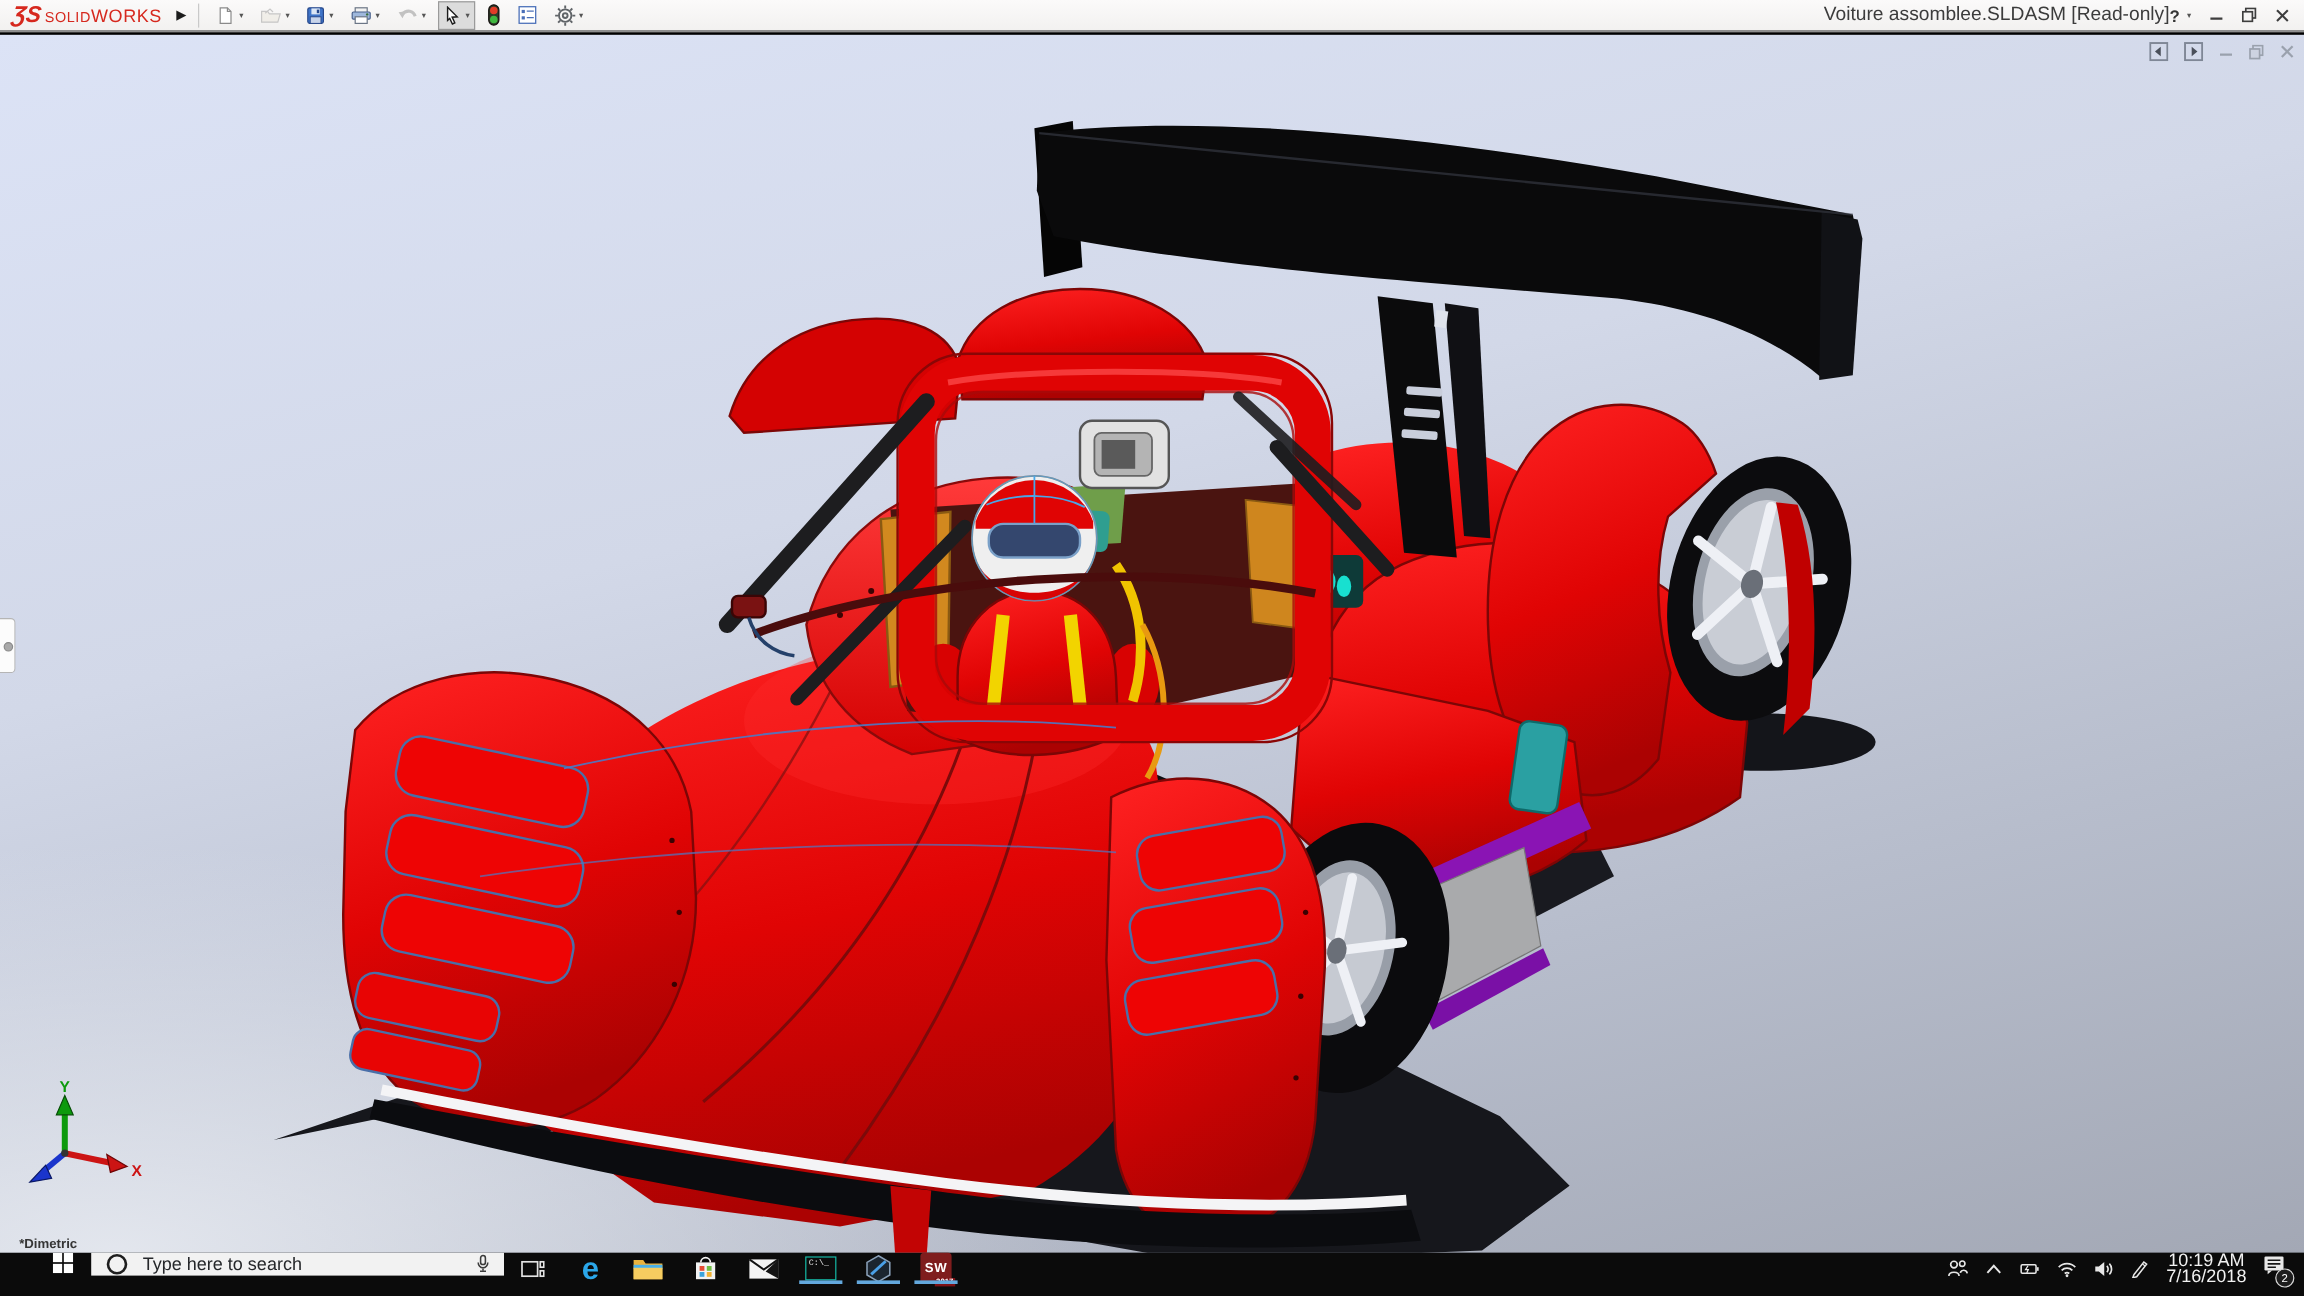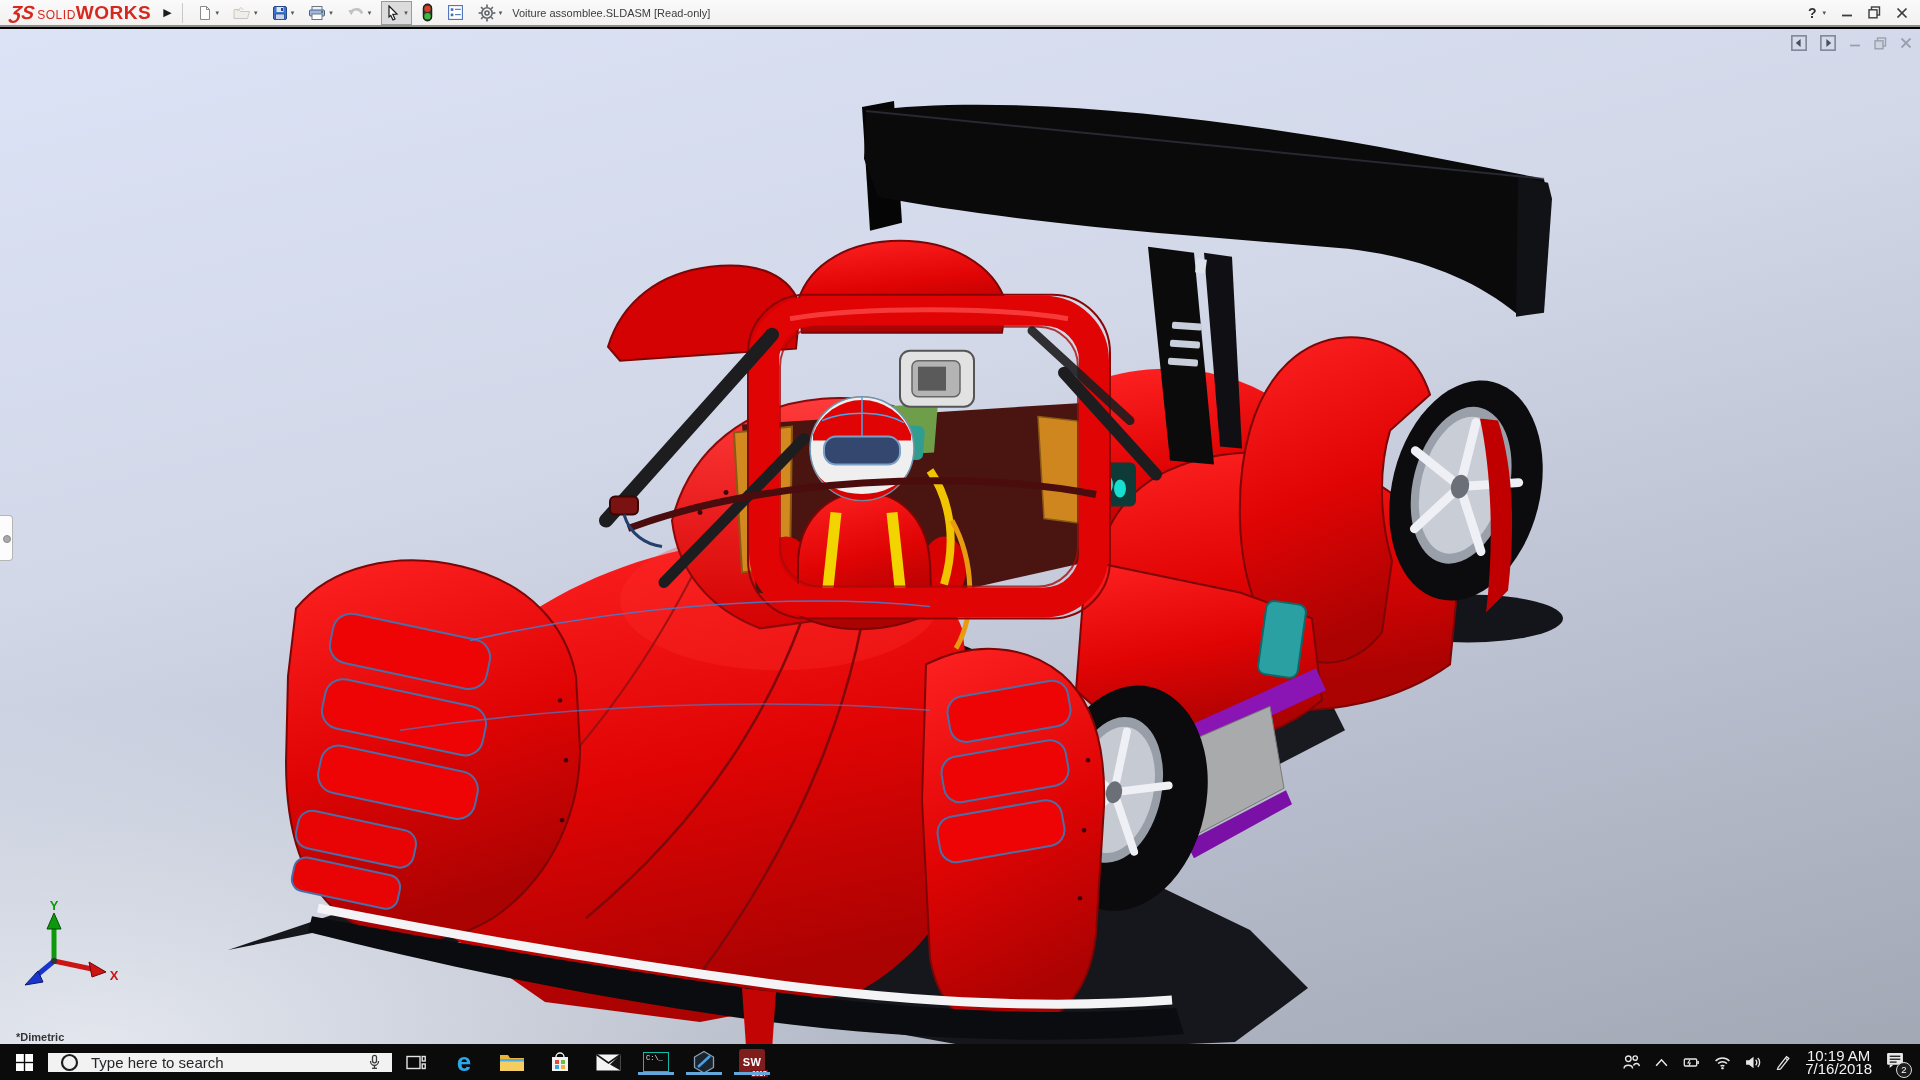--- a/index.html
+++ b/index.html
@@ -7,28 +7,28 @@
     font-family:"Liberation Sans","DejaVu Sans",sans-serif; }
   .stage { position:relative; width:1920px; height:1080px; background:#000; }
 
   
   .titlebar { position:absolute; top:0; left:0; right:0; height:27px;
     background:linear-gradient(#fbfafa,#f2f1f0); border-bottom:2px solid #8e8e8e;
     display:flex; align-items:center; padding:0 8px 0 10px; }
   .logo { display:flex; align-items:baseline; color:#d6281e; white-space:nowrap; }
   .logo i { font-style:italic; font-weight:bold; font-size:19px; transform:skewX(-8deg); margin-right:3px; }
   .logo b { font-weight:400; font-size:12px; letter-spacing:.5px; }
-  .logo span { font-weight:700; font-size:19px; letter-spacing:.5px; }
+  .logo span { font-weight:400; font-size:15px; letter-spacing:.5px; }
   .expand { font-size:11px; color:#1c1c1c; margin:0 10px 0 12px; cursor:default; }
   .tbsep { width:1px; height:20px; background:#c9c9c9; margin-right:10px; }
   .tool { display:flex; align-items:center; height:24px; padding:0 3px; margin-right:6px; border:1px solid transparent; }
   .tool .caret { font-size:7px; color:#555; margin-left:3px; }
   .tool.active { background:#dcdcdc; border:1px solid #9a9a9a; }
   .tool.disabled svg { opacity:.5; }
-  .tb-title { flex:1; text-align:left; font-size:11px; color:#3c3c3c; white-space:nowrap; overflow:hidden; }
+  .tb-title { flex:1; text-align:right; font-size:16px; color:#3c3c3c; white-space:nowrap; overflow:hidden; }
   .tb-right { display:flex; align-items:center; gap:15px; padding-right:4px; }
   .helpq { font-size:14px; font-weight:bold; color:#333; }
   .tb-right .caret { font-size:7px; color:#555; margin-left:-9px; }
   .wbtn { display:flex; align-items:center; }
 
   
   .viewport { position:absolute; top:29px; left:0; right:0; bottom:36px;
     background:
       radial-gradient(90% 70% at 5% 100%, rgba(234,237,243,.85) 0%, rgba(234,237,243,0) 48%),
       linear-gradient(166deg,#dce3f6 0%,#d2d8e8 38%,#b7bdcc 72%,#a3a8b5 100%); }
@@ -36,21 +36,21 @@
   .vp-controls { position:absolute; top:6px; right:8px; display:flex; align-items:center; gap:13px; }
   .side-tab { position:absolute; left:0; top:486px; width:13px; height:46px; background:#fcfcfc;
     border:1px solid #b5b5b5; border-left:none; border-radius:0 4px 4px 0; }
   .side-tab::after { content:""; position:absolute; left:3px; top:19px; width:6px; height:6px;
     border-radius:50%; background:#a9a9a9; border:1px solid #8a8a8a; }
   .triad { position:absolute; left:12px; bottom:50px; }
   .orientation { position:absolute; left:16px; bottom:1px; font-size:11px; font-weight:bold; color:#353535; }
 
   
   .taskbar { position:absolute; left:0; right:0; bottom:0; height:36px; background:#0b0b0b;
-    display:flex; align-items:center; }
+    display:flex; align-items:flex-start;padding-left:28px; }
   .tb-start { width:48px; display:flex; align-items:center; justify-content:center; }
   .tb-search { width:344px; background:#f2f2f2; display:flex; align-items:center; padding:0 10px 0 12px; }
   .tb-search-text { font-size:15px; color:#25272a; margin-left:12px; flex:1; }
   .tb-apps { display:flex; }
   .app { width:48px; display:flex; align-items:center; justify-content:center; position:relative; }
   .app.running::after { content:""; position:absolute; left:6px; right:6px; bottom:0; height:3px; background:#63a8dd; }
   .edge-e { font-size:26px; font-weight:bold; color:#2ba7ea; line-height:1; }
   .cmd-ico { width:26px; height:20px; background:#0c0c0c; border:1px solid #14b8a6;
     font-family:"Liberation Mono","DejaVu Sans Mono",monospace; font-size:7px; color:#e8e8e8; padding:1px 2px; }
   .sw-ico { width:26px; height:26px; background:#7f1d1d; border-radius:3px; position:relative;

